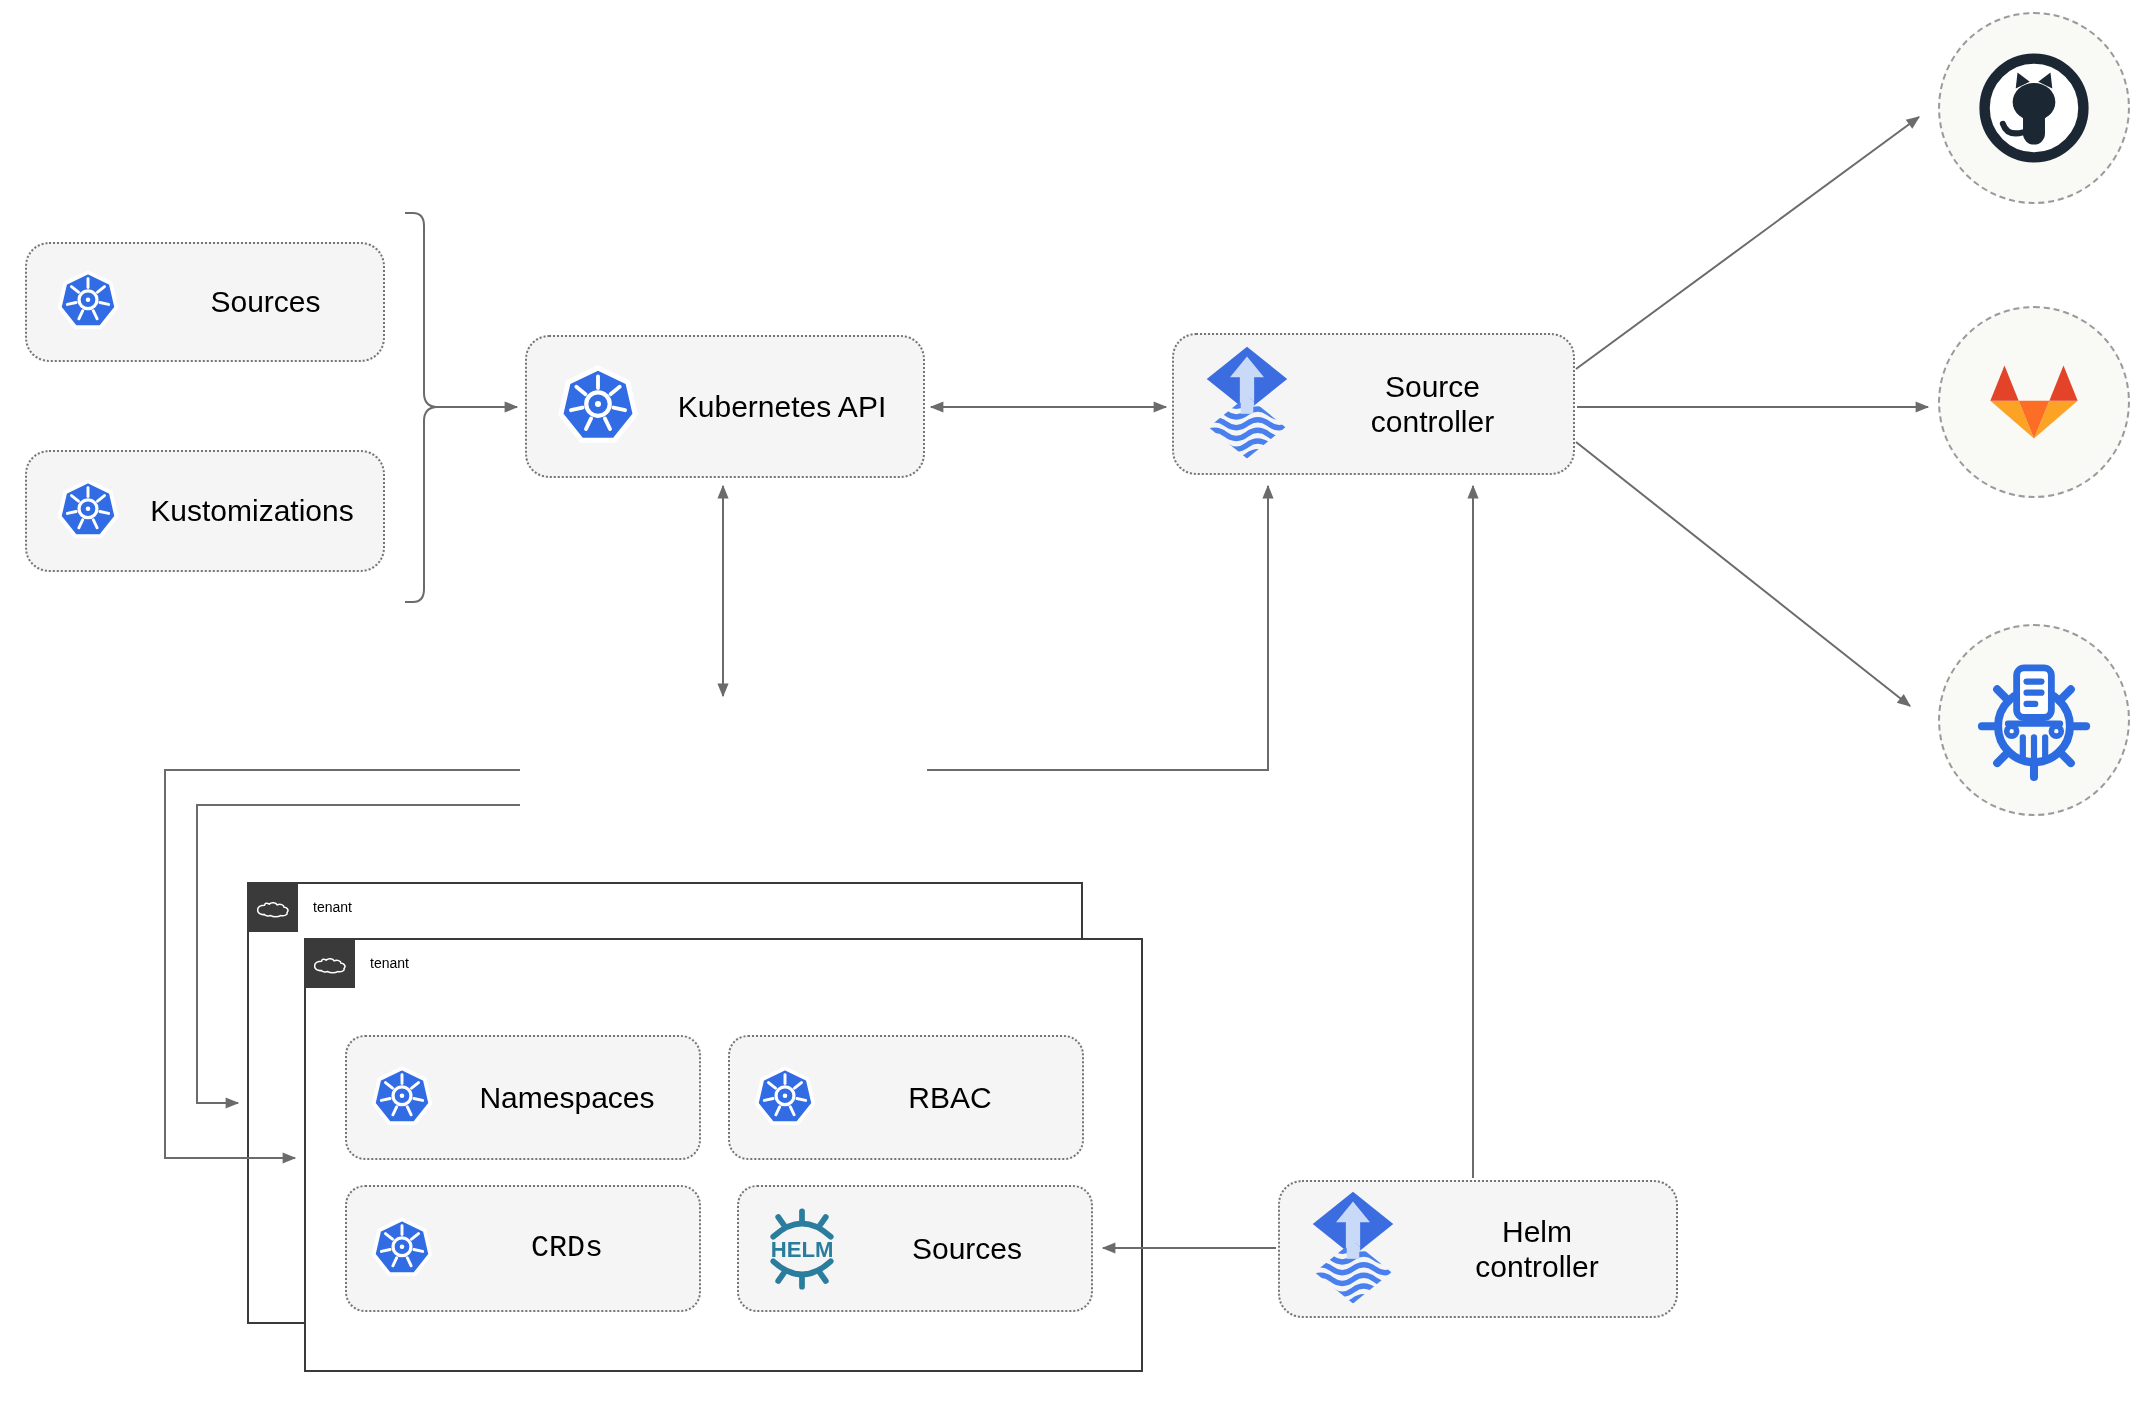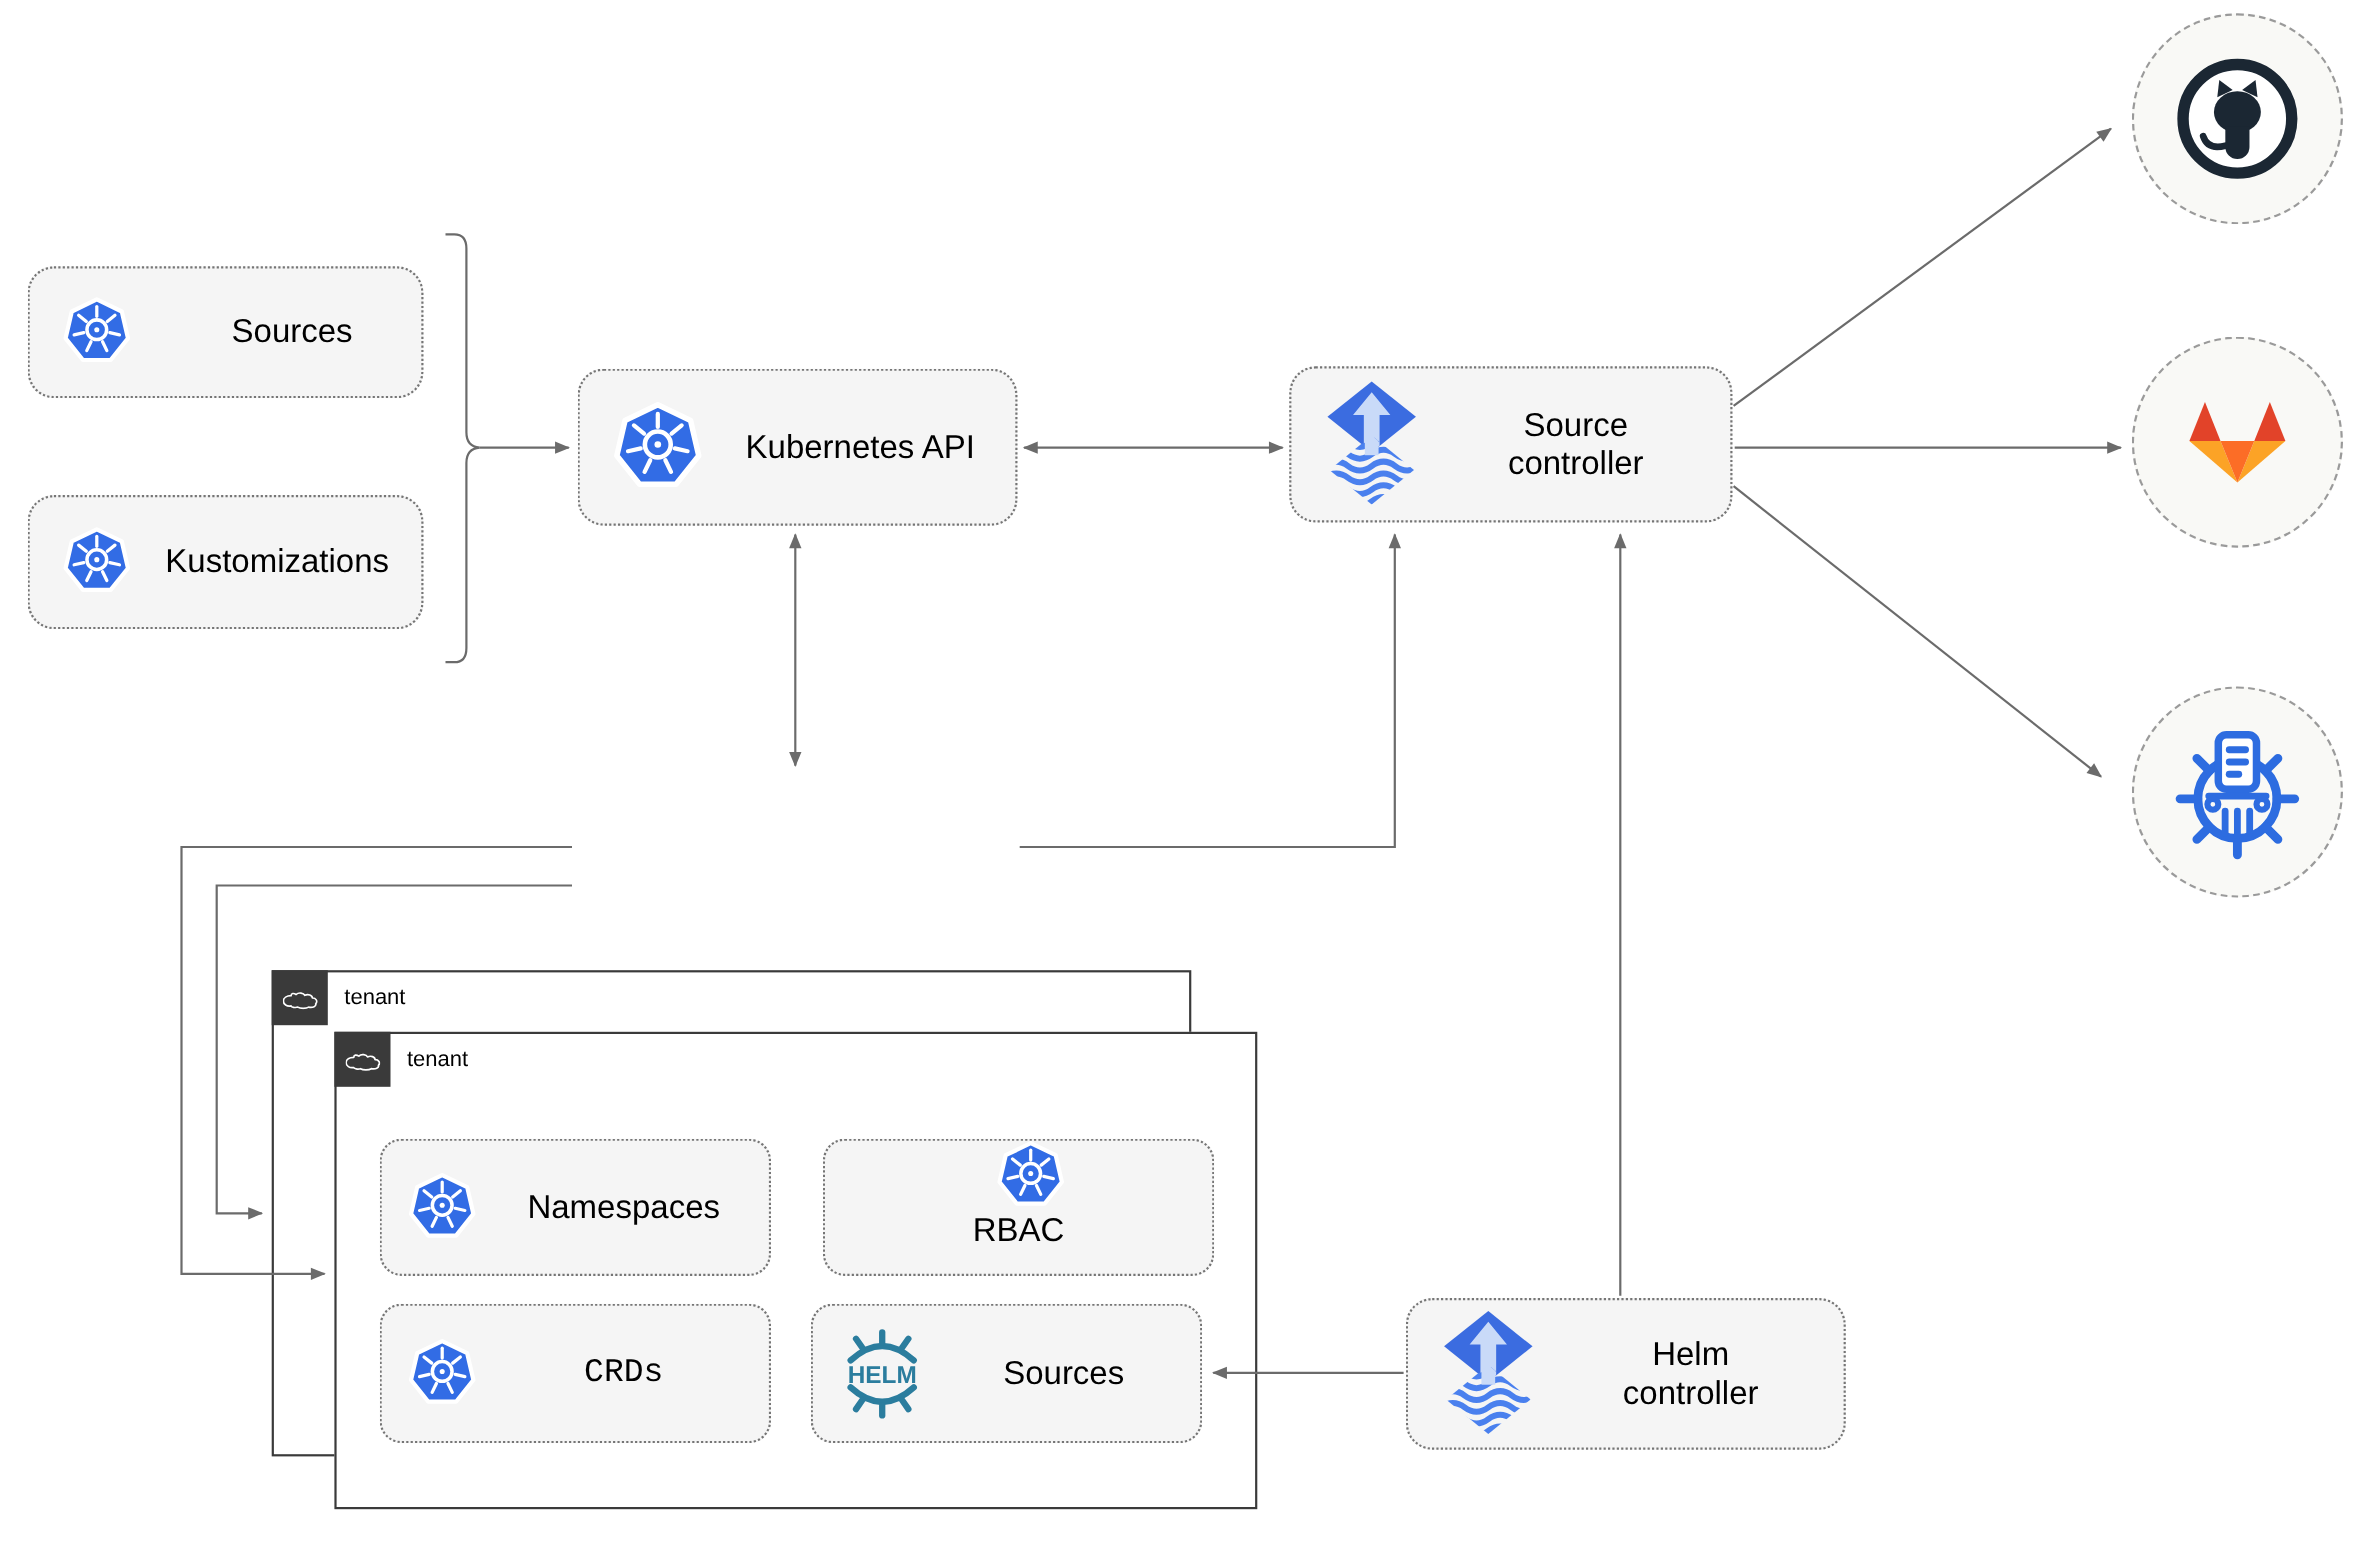--- a/index.html
+++ b/index.html
@@ -10,21 +10,21 @@
   .node{position:absolute;background:#f5f5f5;border:2px dotted #757575;border-radius:24px;
         display:flex;align-items:center;box-sizing:border-box;z-index:3;}
   .node .icon{flex:none;margin-left:28px;}
   .node .label{flex:1;text-align:center;font-size:30px;line-height:1.18;padding:0 10px;}
   .node.controller .label{max-width:185px;margin:0 auto;padding:0;}
   .node.inner .icon{margin-left:22px;}
   
   .tenant{position:absolute;background:#ffffff;border:2px solid #3a3a3a;box-sizing:border-box;}
   .tenant-tab{position:absolute;width:51px;height:50px;background:#3a3a3a;
               display:flex;align-items:center;justify-content:center;box-sizing:border-box;}
-  .tenant-label{position:absolute;height:50px;line-height:50px;font-size:20px;}
+  .tenant-label{position:absolute;height:50px;line-height:50px;font-size:14px;}
   
   .ext{position:absolute;width:192px;height:192px;border-radius:50%;background:#f9f9f6;
        border:2.5px dashed #9a9a9a;display:flex;align-items:center;justify-content:center;
        box-sizing:border-box;z-index:3;}
   .overlay{position:absolute;left:0;top:0;z-index:10;pointer-events:none;}
   .z1{z-index:1}.z2{z-index:2}
   .defs{position:absolute;width:0;height:0;overflow:hidden;}
 </style>
 </head>
 <body>
@@ -168,21 +168,21 @@
     <span class="label">Helm controller</span>
   </div>
 
   <div class="node inner" style="left:345px;top:1035px;width:356px;height:125px;border-radius:20px;">
     <svg class="icon" width="66" height="64" viewBox="0 0 100 100">
         <use href="#sym-k8s"></use>
       </svg>
     <span class="label">Namespaces</span>
   </div>
 
-  <div class="node inner" style="left:748px;top:1035px;width:356px;height:125px;border-radius:20px;flex-direction:column;">
+  <div class="node inner" style="left:728px;top:1035px;width:356px;height:125px;border-radius:20px;">
     <svg class="icon" width="66" height="64" viewBox="0 0 100 100">
         <use href="#sym-k8s"></use>
       </svg>
     <span class="label">RBAC</span>
   </div>
 
   <div class="node inner" style="left:345px;top:1185px;width:356px;height:127px;border-radius:20px;font-family:Liberation Mono, monospace;">
     <svg class="icon" width="66" height="64" viewBox="0 0 100 100">
         <use href="#sym-k8s"></use>
       </svg>

